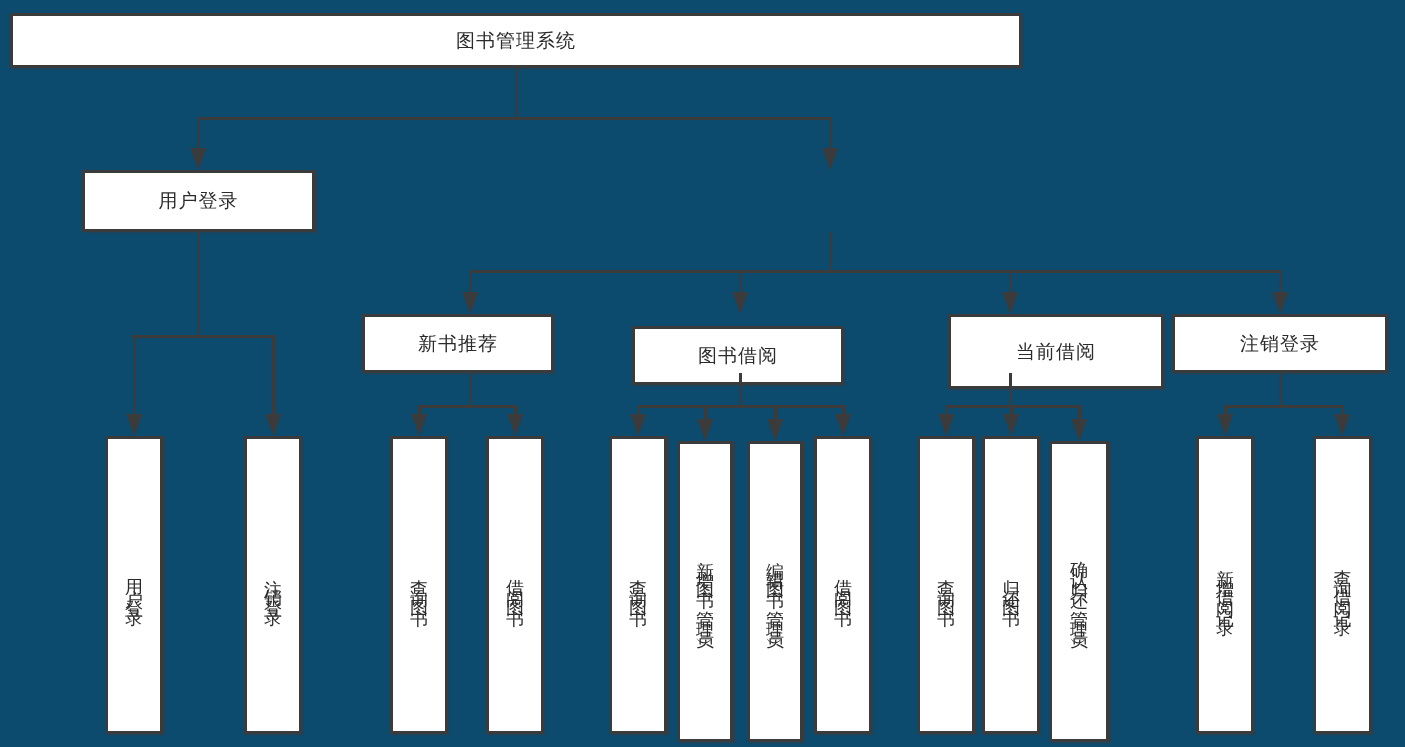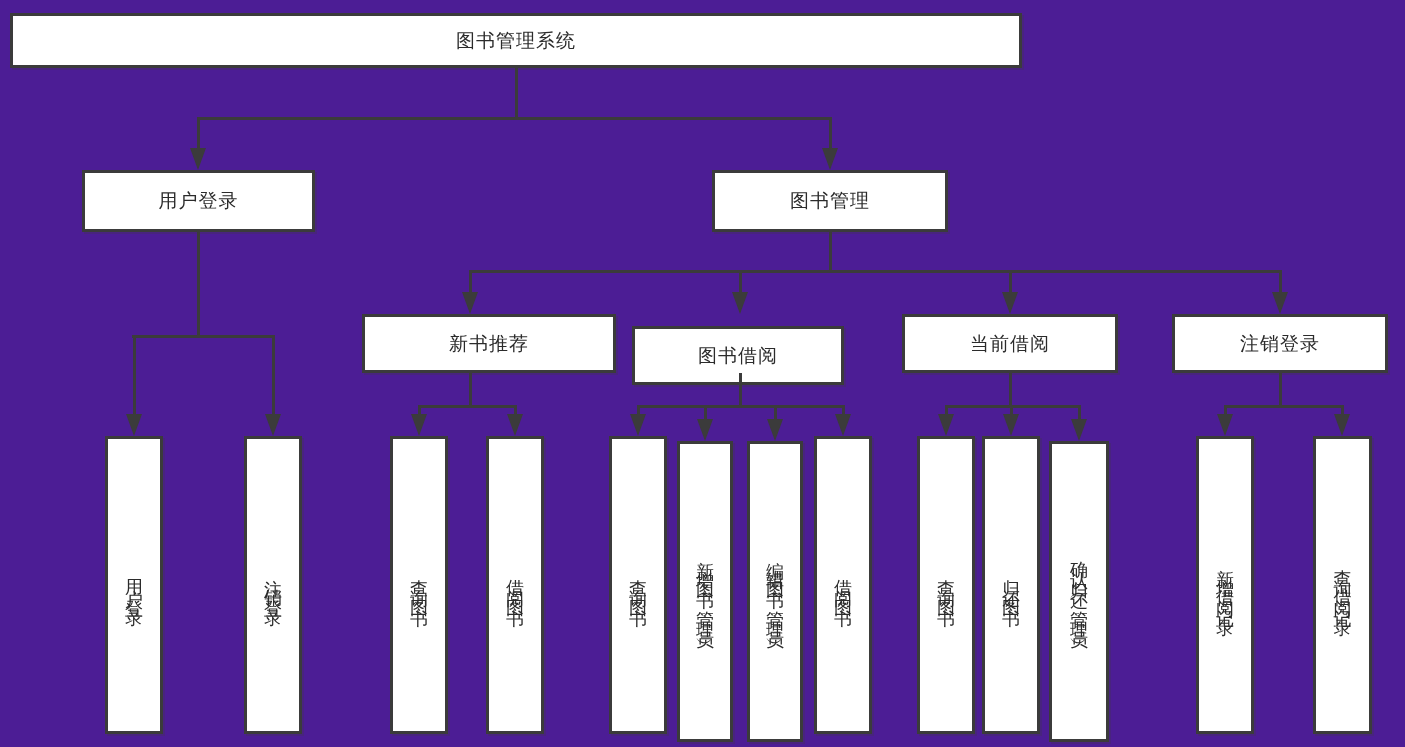--- a/index.html
+++ b/index.html
@@ -1,19 +1,19 @@
 <!DOCTYPE html>
 <html><head>
 <meta charset="utf-8">
 <style>
   html,body{margin:0;padding:0;background:#ffffff;}
   #canvas{
     position:relative;
     width:1405px;height:747px;
-    background:#4c1d95;
+    background:#0c4a6e;
     font-family:Liberation Serif, serif;
     overflow:hidden;
   }
   .box{
     position:absolute;
     border:3px solid #3b3b3b;
     background:#ffffff;
     box-sizing:border-box;
     display:flex;align-items:center;justify-content:center;
     box-shadow:2px 2px 0 0 rgba(60,60,60,0.25);
@@ -50,31 +50,28 @@
 
 <div id="canvas">
 
   <div class="box hbox" style="left:10px;top:13px;width:1012px;height:55px">
     <span class="lbl">图书管理系统</span>
   </div>
 
   <div class="box hbox" style="left:82px;top:170px;width:233px;height:62px">
     <span class="lbl">用户登录</span>
   </div>
-  <div class="box hbox" style="left:712px;top:170px;width:236px;height:62px">
-    <span class="lbl">图书管理</span>
-  </div>
 
-  <div class="box hbox" style="left:362px;top:314px;width:254px;height:59px">
+  <div class="box hbox" style="left:362px;top:314px;width:192px;height:59px">
     <span class="lbl">新书推荐</span>
   </div>
   <div class="box hbox" style="left:632px;top:326px;width:212px;height:59px">
     <span class="lbl">图书借阅</span>
   </div>
-  <div class="box hbox" style="left:902px;top:314px;width:216px;height:59px">
+  <div class="box hbox" style="left:948px;top:314px;width:216px;height:75px">
     <span class="lbl">当前借阅</span>
   </div>
   <div class="box hbox" style="left:1172px;top:314px;width:216px;height:59px">
     <span class="lbl">注销登录</span>
   </div>
 
   <div class="box vbox" style="left:105px;top:436px;width:58px;height:298px">
     <span class="lbl">用户登录</span>
   </div>
   <div class="box vbox" style="left:244px;top:436px;width:58px;height:298px">

